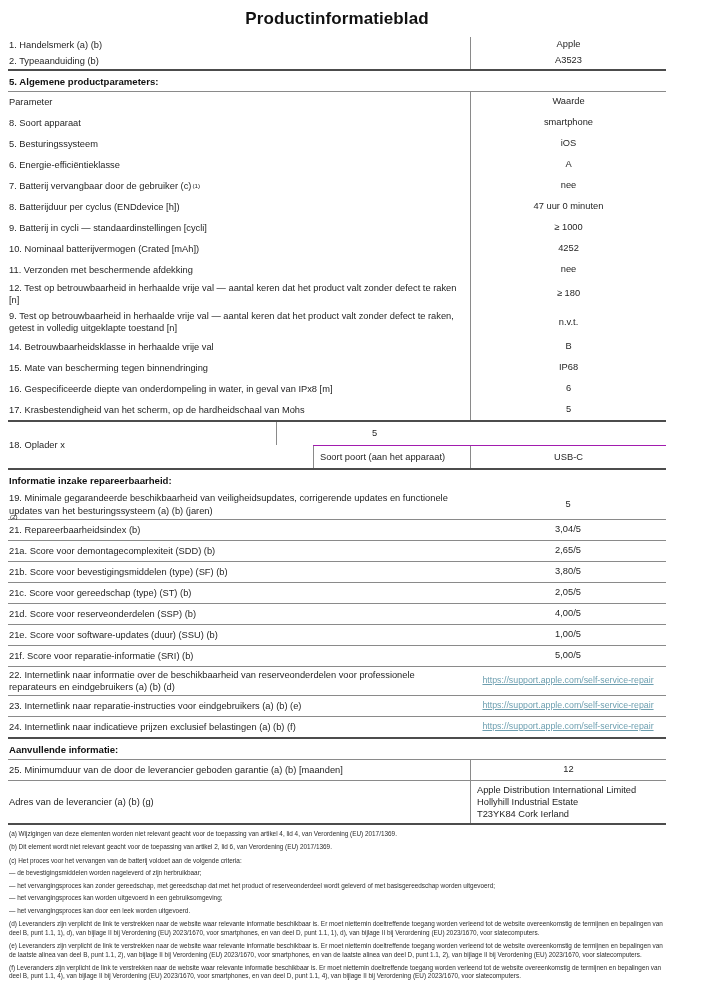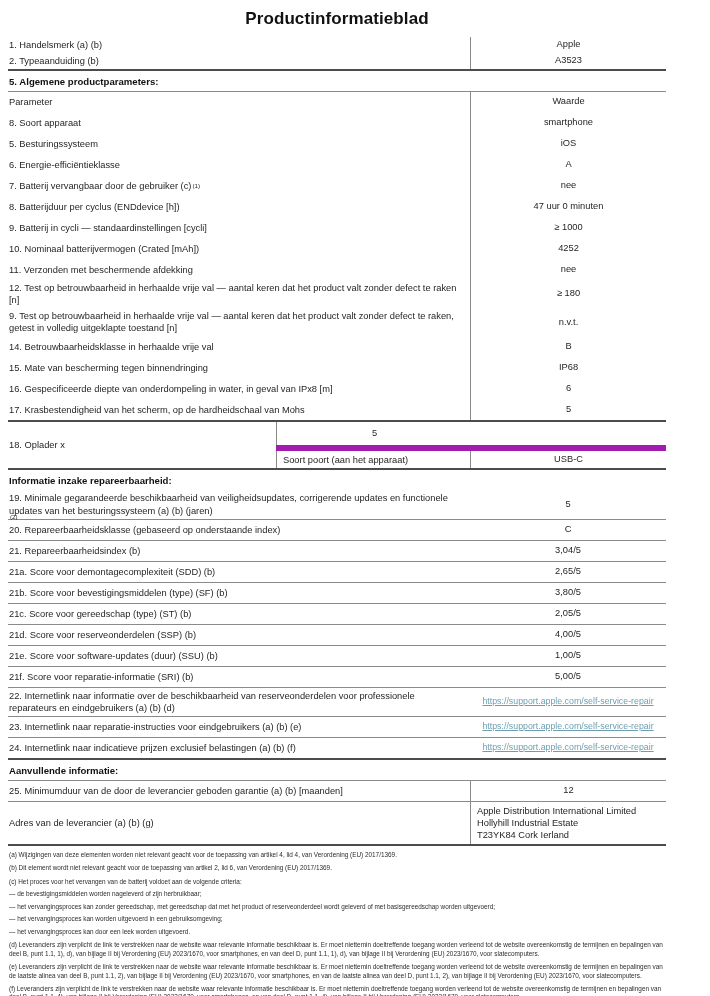--- a/index.html
+++ b/index.html
@@ -21,21 +21,21 @@
   .vdiv > .val { border-left:1px solid #8a8a8a; }
   .t1 { border-top:1px solid #8a8a8a; }
   .t2 { border-top:2px solid #4c4c4c; }
   .sec { font-weight:700; font-size:9.6px; padding:5px 0 4px 1px; color:#111; }
   sup.sp { font-size:6.2px; line-height:0; margin-left:1px; }
 
   
   .c18 { flex:0 0 268px; }
   .chg { flex:1 1 auto; display:flex; flex-direction:column; }
   .chgrow { flex:1; display:flex; align-items:stretch; min-height:23px; }
-  .chgrow + .chgrow { border-top:6px solid #a21caf; }
+  .chgrow + .chgrow { border-top:1px solid #a21caf;margin-left:37px; }
   .chglbl { flex:1; border-left:1px solid #8a8a8a; display:flex; align-items:center;
             padding:2px 6px; font-size:9.3px; }
   .chgrow .val { border-left:1px solid #8a8a8a; }
 
   .link { color:var(--link,#6d9fb0); text-decoration:underline; font-size:8.8px; cursor:pointer; }
 
   .addr { flex-direction:column; align-items:flex-start; justify-content:center;
           text-align:left; padding:3px 4px 3px 6px; line-height:1.3; }
 
   .fns { padding:5px 0 0 1px; }
@@ -172,26 +172,20 @@
   </div>
 
   <div class="sec t2">Informatie inzake repareerbaarheid:</div>
 
   <div class="row">
     <div class="lbl">
         <span>19. Minimale gegarandeerde beschikbaarheid van veiligheidsupdates, corrigerende updates en functionele updates van het besturingssysteem (a) (b) (jaren)</span>
         <sup class="sp">(2)</sup>
       </div>
     <div class="val">5</div>
-  </div>
-  <div class="row t1">
-    <div class="lbl">
-        <span>20. Repareerbaarheidsklasse (gebaseerd op onderstaande index)</span>
-      </div>
-    <div class="val">C</div>
   </div>
   <div class="row t1">
     <div class="lbl">
         <span>21. Repareerbaarheidsindex (b)</span>
       </div>
     <div class="val">3,04/5</div>
   </div>
   <div class="row t1">
     <div class="lbl">
         <span>21a. Score voor demontagecomplexiteit (SDD) (b)</span>

